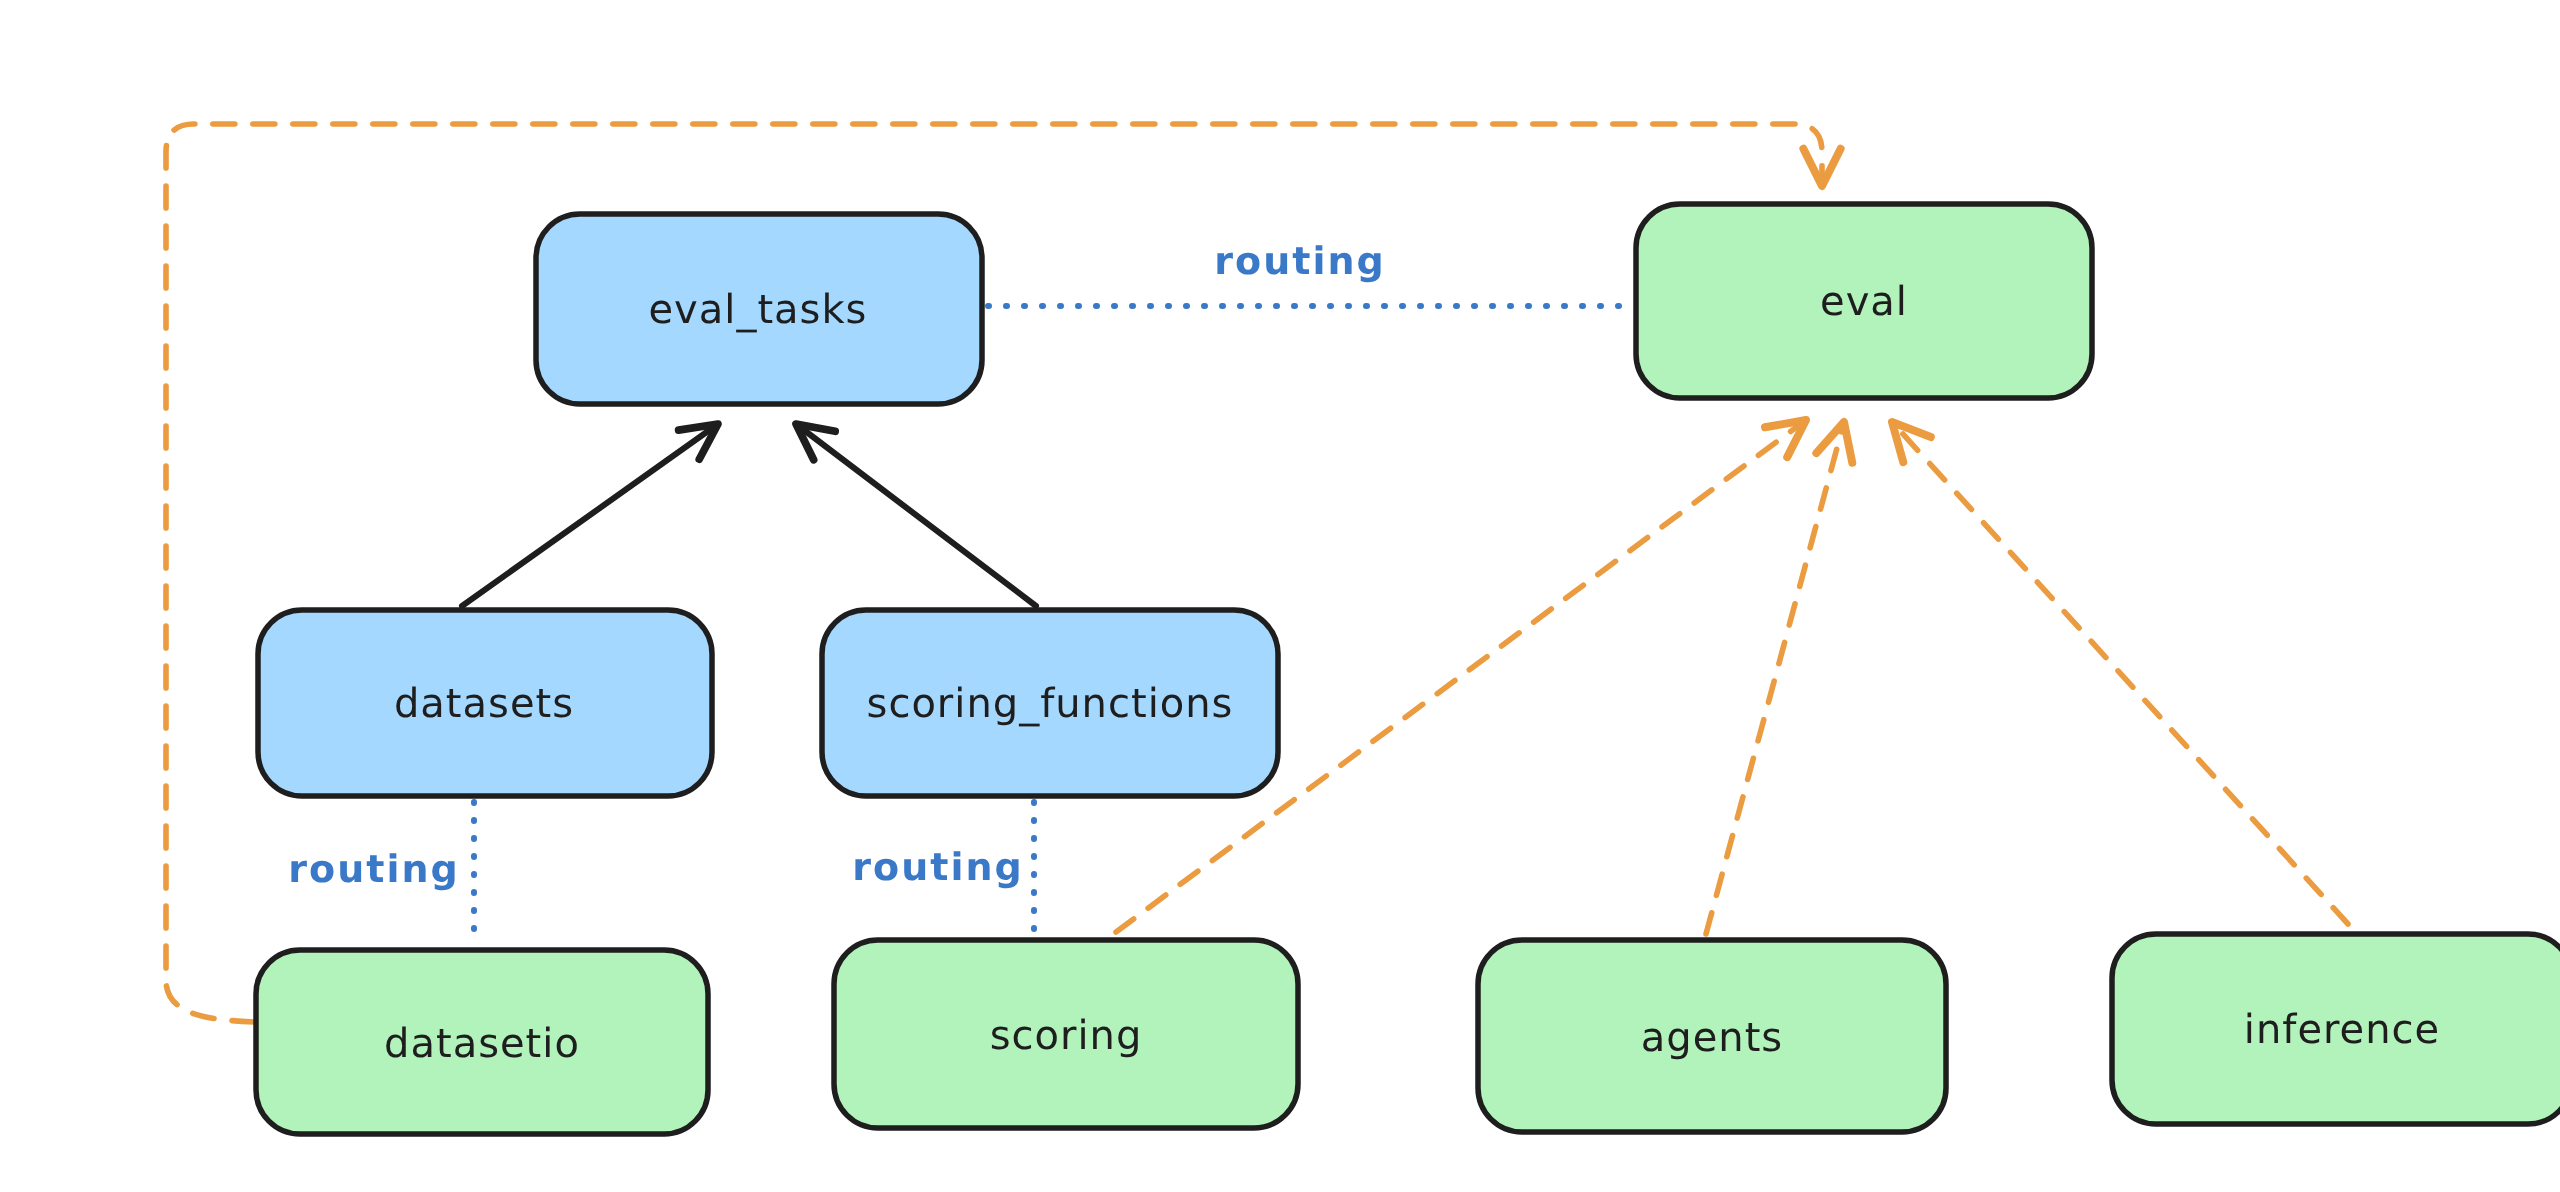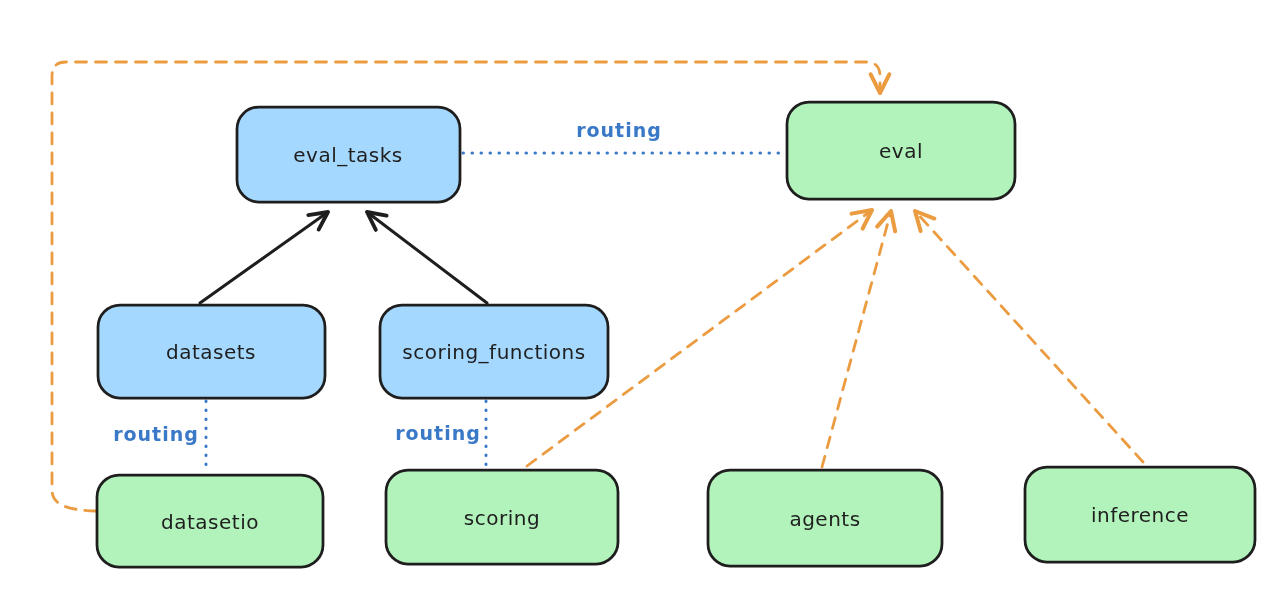--- a/index.html
+++ b/index.html
@@ -9,20 +9,21 @@
     width: 1280px;
     height: 596px;
     overflow: hidden;
     font-family: "DejaVu Sans", sans-serif;
   }
   .canvas-wrap {
     position: relative;
     width: 1107px;
     height: 596px;
     background: #ffffff;
+    padding-left: 31px;
   }
   svg { display: block; }
   .node-rect {
     stroke: #1e1e1e;
     stroke-width: 2.75;
     stroke-linejoin: round;
   }
   .node-rect.blue  { fill: #a5d8ff; }
   .node-rect.green { fill: #b2f2bb; }
   .node-label {

